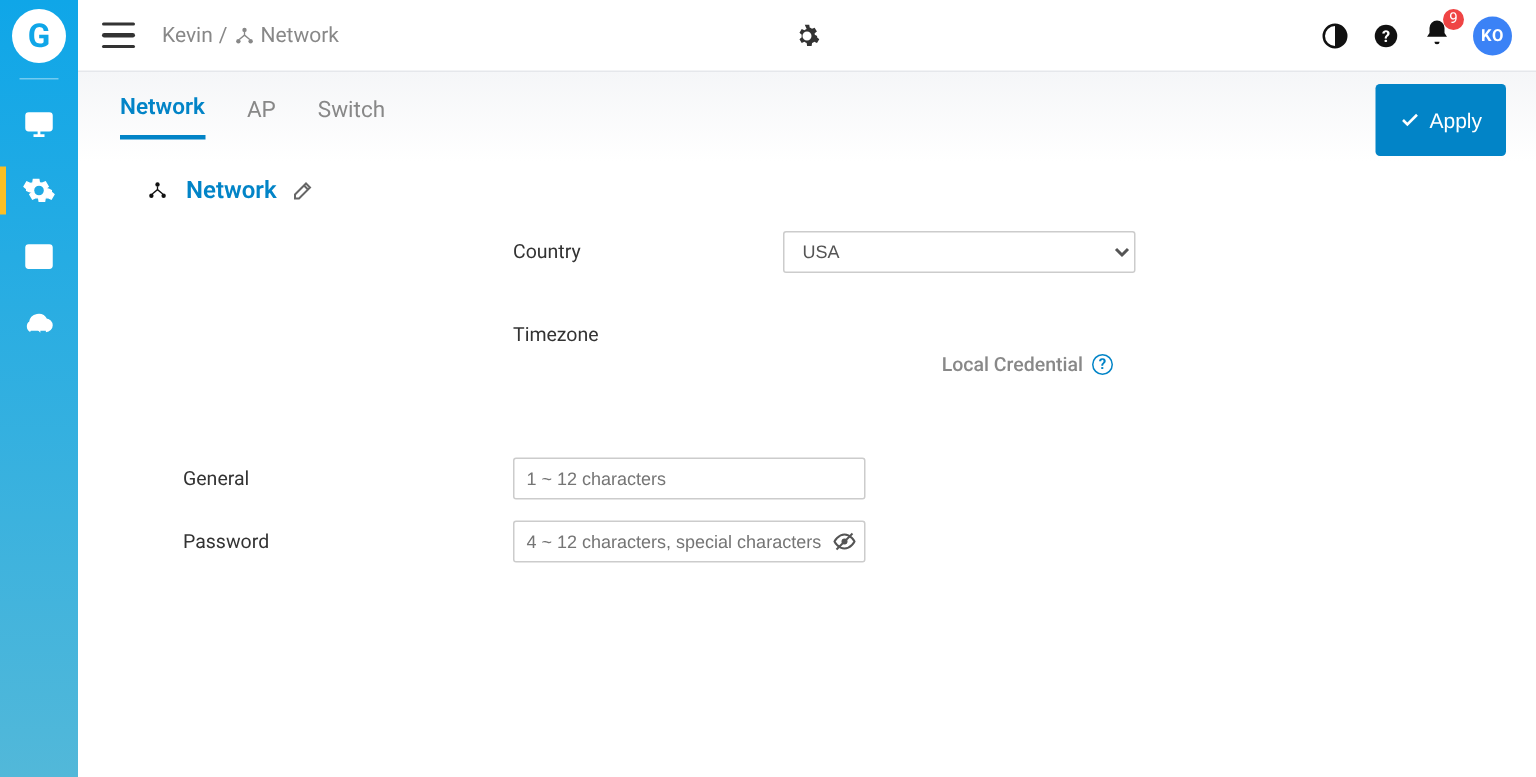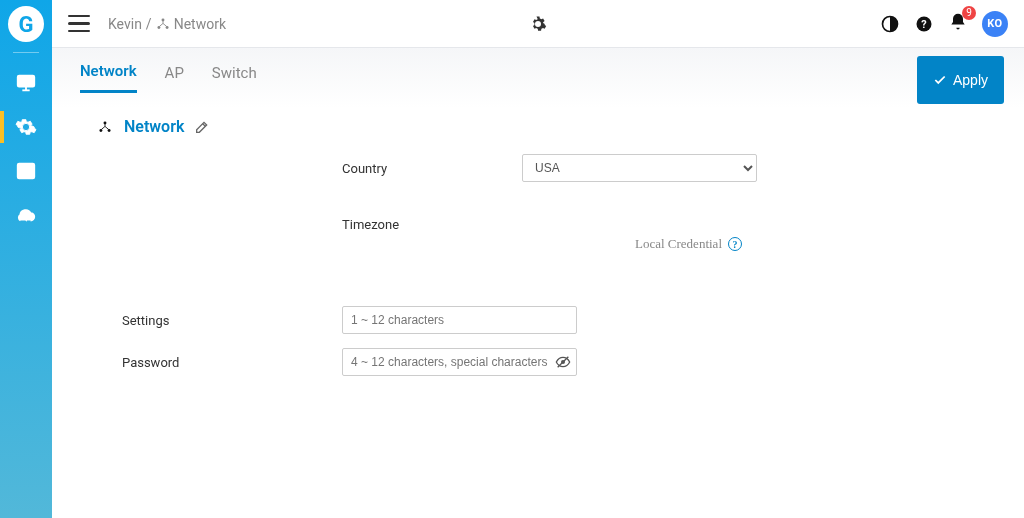--- a/index.html
+++ b/index.html
@@ -153,22 +153,22 @@
       display:grid;
       grid-template-columns: 220px 180px 260px;
       row-gap: 14px;
       align-items:center;
       margin-left: 70px;
       font-size:13px;
     }
     .help-row { margin-top: 40px; }
     .cell-help {
       color:#888; font-weight:500;
-      display:flex; align-items:center; gap:6px;
-      justify-content:flex-end; padding-right:40px;font-family:Liberation Serif, serif;
+      display:flex; align-items:flex-start; gap:6px;
+      justify-content:flex-end; padding-right:40px;
     }
     .q-icon {
       width:14px; height:14px;
       border-radius:50%;
       border:1.5px solid #0284c7;
       color:#0284c7;
       font-size:10px; font-weight:700;
       display:inline-flex; align-items:center; justify-content:center;
       cursor:pointer;
     }
@@ -305,21 +305,21 @@
       </select>
     </div>
 
     <div></div>
     <div class="label-col">Timezone</div>
 
     <div class="cell-help help-row">
       <span>Local Credential</span>
       <span class="q-icon">?</span>
     </div>
-    <div class="label-col help-row">Settings</div>
+    <div class="label-col help-row">General</div>
     <div class="control-col help-row">
       <input type="text" placeholder="1 ~ 12 characters" style="">
     </div>
 
     <div></div>
     <div class="label-col">Password</div>
     <div class="control-col">
       <div class="password-wrap">
         <input type="password" placeholder="4 ~ 12 characters, special characters ~ " style="">
         <svg class="eye-ico" viewBox="0 0 24 24">

